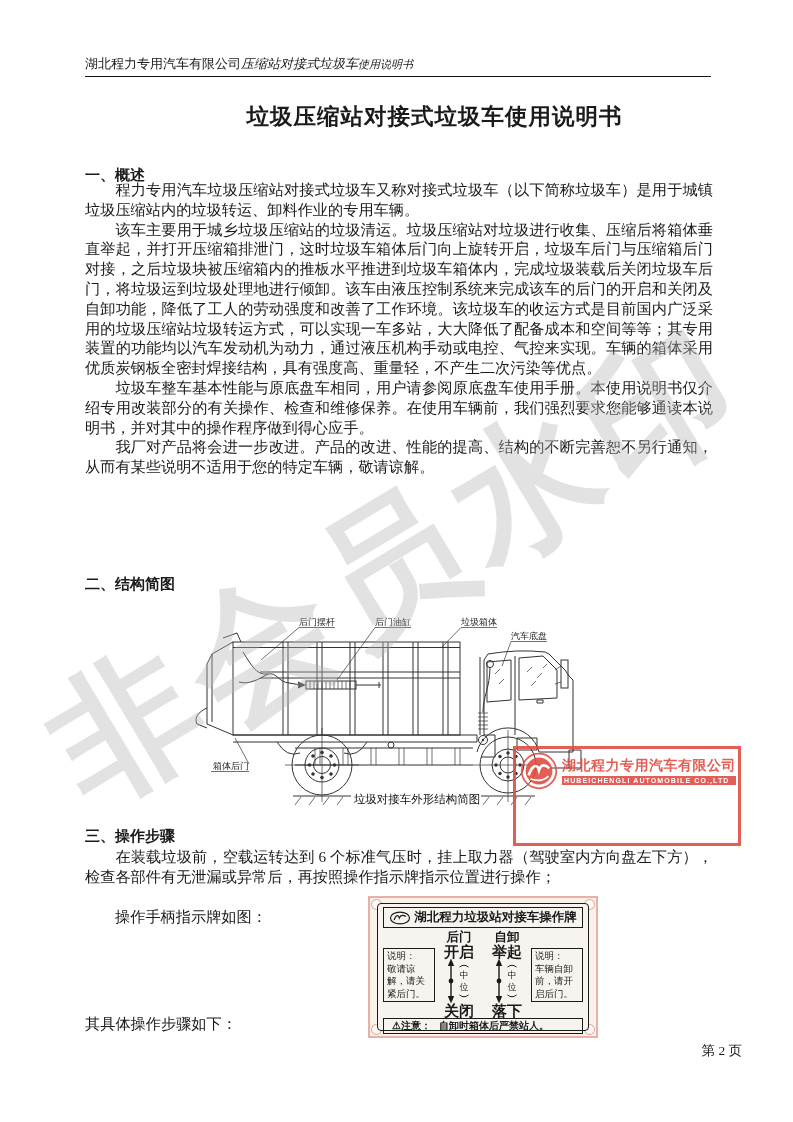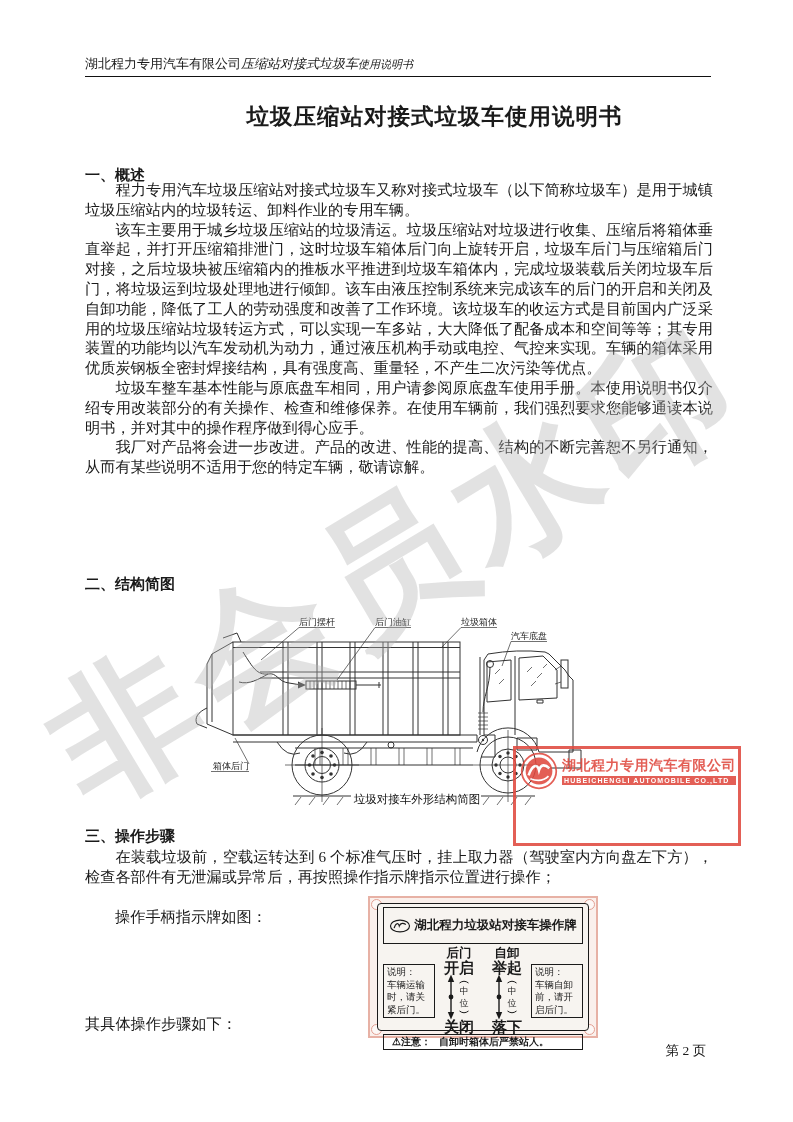--- a/index.html
+++ b/index.html
@@ -22,21 +22,21 @@
   #sec3-head{left:85px;top:827px;}
 
   .bodytext{left:85px;width:628px;font-size:15.2px;line-height:19.8px;text-align:justify;z-index:2;}
   .bodytext p{margin:0;text-indent:2em;}
   #overview-text{top:180px;}
   #op-text{top:847px;}
 
   .plain-line{font-size:15.2px;z-index:2;}
   #plate-intro{left:115px;top:907px;}
   #steps-intro{left:85px;top:1014px;}
-  #page-num{left:596px;top:1042px;width:110px;text-align:right;font-size:13.5px;}
+  #page-num{left:632px;top:1042px;width:110px;text-align:right;font-size:13.5px;}
 
   
   #watermark{left:0;top:492px;width:793px;text-align:center;font-size:145px;line-height:145px;
              font-family:"Liberation Sans",sans-serif;font-weight:bold;white-space:nowrap;
              letter-spacing:10px;color:rgba(178,178,178,0.38);transform:rotate(-31deg);
              z-index:4;pointer-events:none;}
 
   
   #truck-wrap{left:165px;top:612px;width:470px;height:200px;z-index:2;}
   #truck-wrap svg{display:block;}
@@ -63,21 +63,21 @@
   #plate{left:368px;top:896px;width:230px;height:142px;background:#faf0ec;
          border:2px solid #e7b1a5;box-sizing:border-box;z-index:5;
          font-family:"Liberation Sans",sans-serif;}
   .corner{position:absolute;width:9px;height:9px;border:1.4px solid #e4a093;border-radius:50%;
           background:rgba(255,255,255,.55);}
   .c-tl{left:1px;top:1px;} .c-tr{right:1px;top:1px;} .c-bl{left:1px;bottom:1px;} .c-br{right:1px;bottom:1px;}
   .plate-inner{position:absolute;left:7px;top:5px;right:7px;bottom:5px;border:1.6px solid #1a1a1a;
                border-radius:4px;background:#f7f4f0;display:flex;flex-direction:column;}
   .plate-title{margin:3px 5px 0;border:1.6px solid #1a1a1a;display:flex;align-items:center;
                justify-content:center;gap:3px;font-weight:bold;font-size:12.5px;white-space:nowrap;
-               padding:9px 0;}
+               padding:1px 0;}
   .plate-grid{flex:1;display:grid;grid-template-columns:52px 1fr 1fr 52px;
               grid-template-rows:16px 1fr;margin:1px 5px;align-items:start;}
   .pcol-head{font-weight:bold;font-size:12.5px;text-align:center;align-self:center;}
   .pnote{border:1.3px solid #1a1a1a;font-size:9.5px;line-height:12.5px;padding:1px 3px;
          margin-top:3px;}
   .pnote-label{display:block;}
   .pctrl{display:flex;flex-direction:column;align-items:center;gap:0;}
   .pctrl-lab{font-weight:bold;font-size:15px;line-height:13px;}
   .plate-warn{margin:0 5px 3px;border:1.5px solid #1a1a1a;font-size:10px;font-weight:bold;
               display:flex;align-items:center;gap:8px;padding:0 8px;height:16px;white-space:nowrap;}
@@ -247,21 +247,21 @@
         <ellipse cx="15" cy="9" rx="13" ry="8" fill="none" stroke="#1a1a1a" stroke-width="1.6"></ellipse>
         <path d="M7 12 C9 5 13 4 14 9 C16 4 20 5 23 7" stroke="#1a1a1a" stroke-width="1.6" fill="none"></path>
       </svg>
       <span>湖北程力垃圾站对接车操作牌</span>
     </div>
     <div class="plate-grid">
       <div class="pcol-head" style="grid-column:2;grid-row:1;">后门</div>
       <div class="pcol-head" style="grid-column:3;grid-row:1;">自卸</div>
 
       <div class="pnote" style="grid-column:1;grid-row:2;">
-        <span class="pnote-label">说明：</span><span>车辆运输时，请关紧后门。</span>
+        <span class="pnote-label">说明：</span><span>敬请谅解，请关紧后门。</span>
       </div>
 
       <div class="pctrl" style="grid-column:2;grid-row:2;">
         <div class="pctrl-lab">开启</div>
         <svg width="34" height="46" viewBox="0 0 34 46">
           <line x1="9" y1="5" x2="9" y2="41" stroke="#1a1a1a" stroke-width="1.4"></line>
           <polygon points="9,0.5 5.8,8 12.2,8" fill="#1a1a1a"></polygon>
           <polygon points="9,45.5 5.8,38 12.2,38" fill="#1a1a1a"></polygon>
           <circle cx="9" cy="23" r="2.4" fill="#1a1a1a"></circle>
           <path d="M17.5 9 Q22 5.5 26.5 9" stroke="#1a1a1a" stroke-width="1" fill="none"></path>

